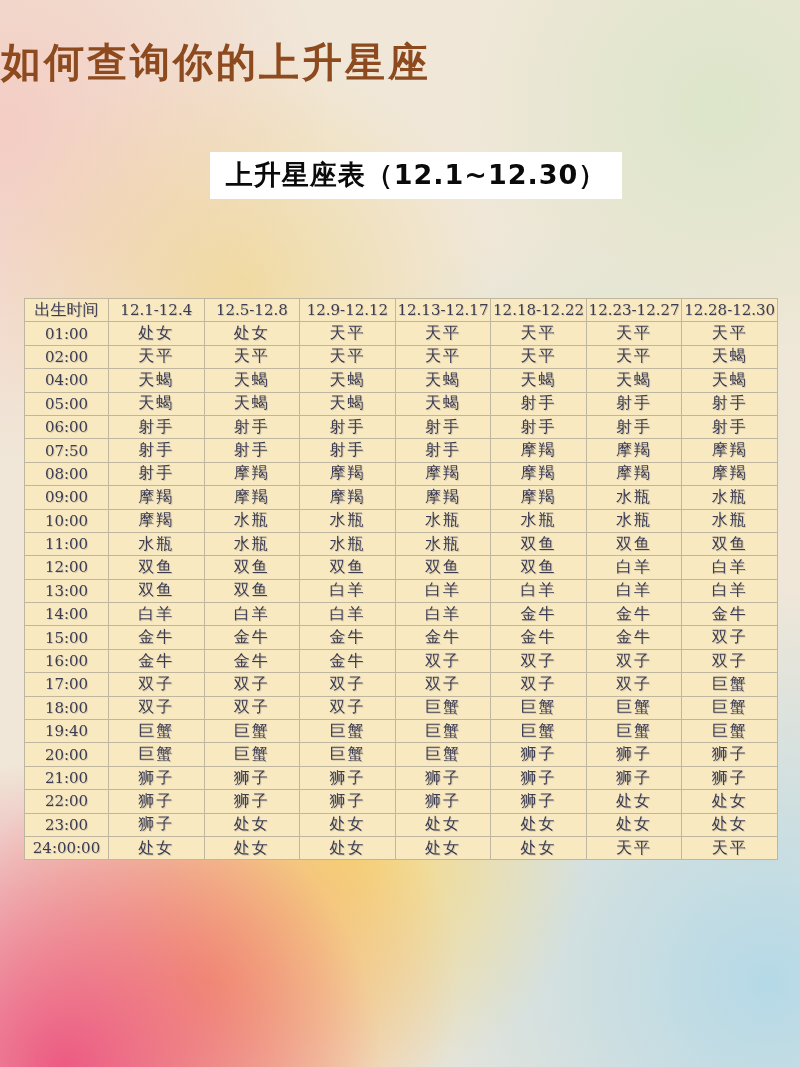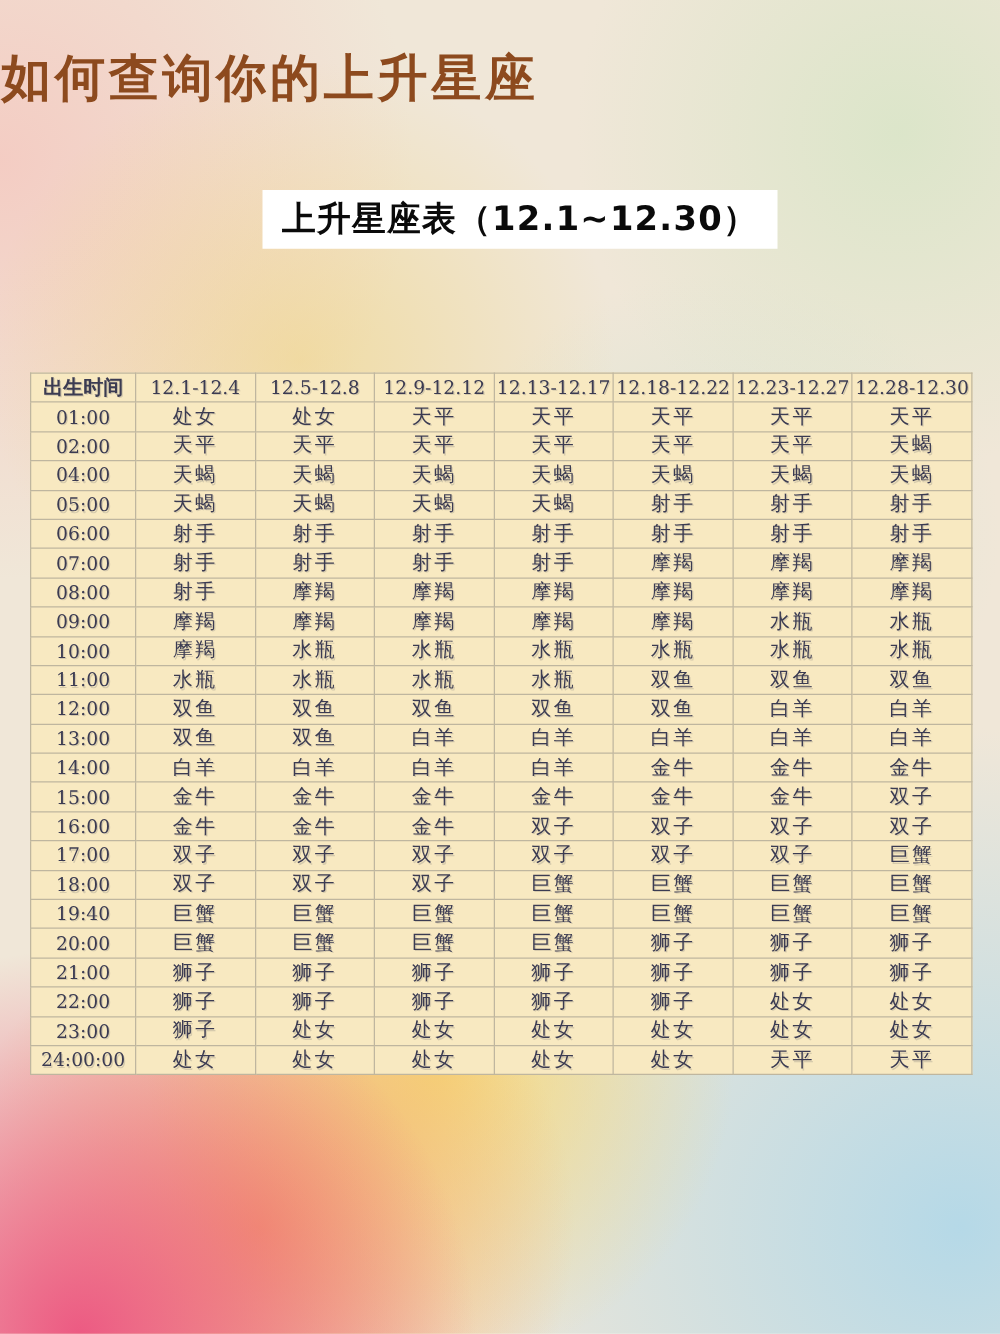--- a/index.html
+++ b/index.html
@@ -67,21 +67,21 @@
     text-align: center;
     vertical-align: middle;
     font-size: 15px;
     font-weight: normal;
     color: #3b3b52;
     text-shadow: 1px 1px 0 rgba(110,110,110,0.25);
     overflow: hidden;
     white-space: nowrap;
   }
   table.rising col.time-col { width: 84px; }
-  table.rising th.time-header { font-weight: bold; font-size: 16px; margin-top: 33px; }
+  table.rising th.time-header { font-weight: normal; font-size: 16px; margin-top: 33px; }
   table.rising td.sign-cell { font-size: 16px; letter-spacing: 2px; }
   table.rising td.time-cell { font-size: 15px; margin-top: 32px; }
 </style>
 </head>
 <body>
 
 <div class="poster">
 
   <h1 class="main-title">如何查询你的上升星座</h1>
 
@@ -151,21 +151,21 @@
             <td class="time-cell">06:00</td>
             <td class="sign-cell">射手</td>
             <td class="sign-cell">射手</td>
             <td class="sign-cell">射手</td>
             <td class="sign-cell">射手</td>
             <td class="sign-cell">射手</td>
             <td class="sign-cell">射手</td>
             <td class="sign-cell">射手</td>
           </tr>
           <tr>
-            <td class="time-cell">07:00</td>
+            <td class="time-cell">07:50</td>
             <td class="sign-cell">射手</td>
             <td class="sign-cell">射手</td>
             <td class="sign-cell">射手</td>
             <td class="sign-cell">射手</td>
             <td class="sign-cell">摩羯</td>
             <td class="sign-cell">摩羯</td>
             <td class="sign-cell">摩羯</td>
           </tr>
           <tr>
             <td class="time-cell">08:00</td>

